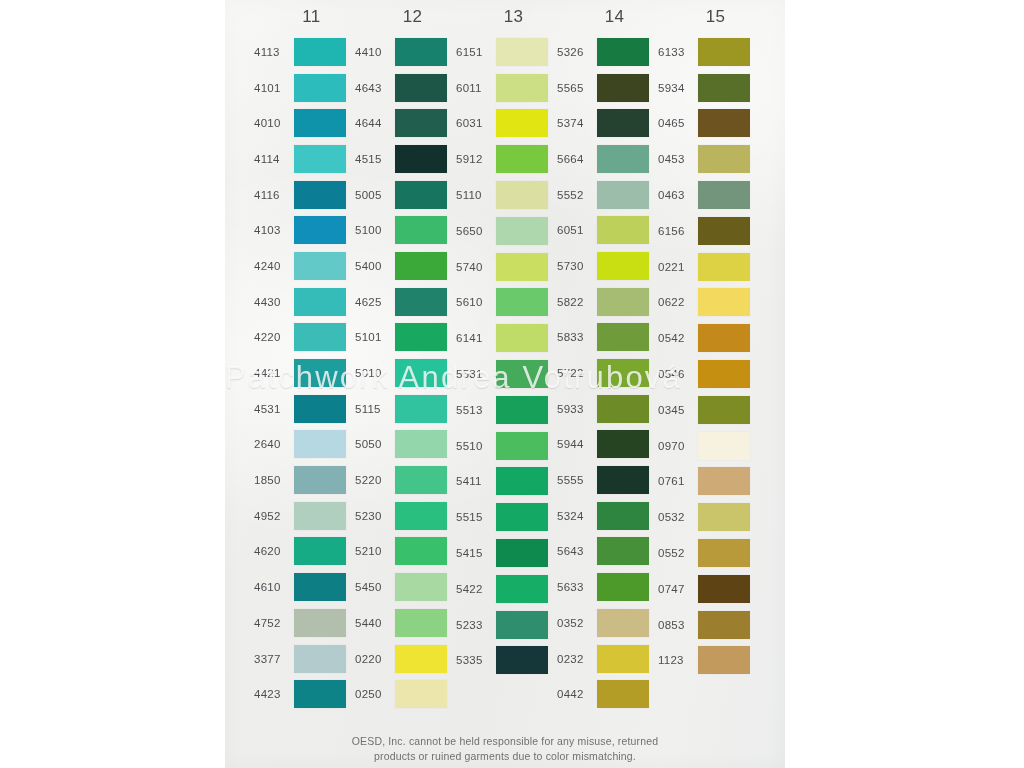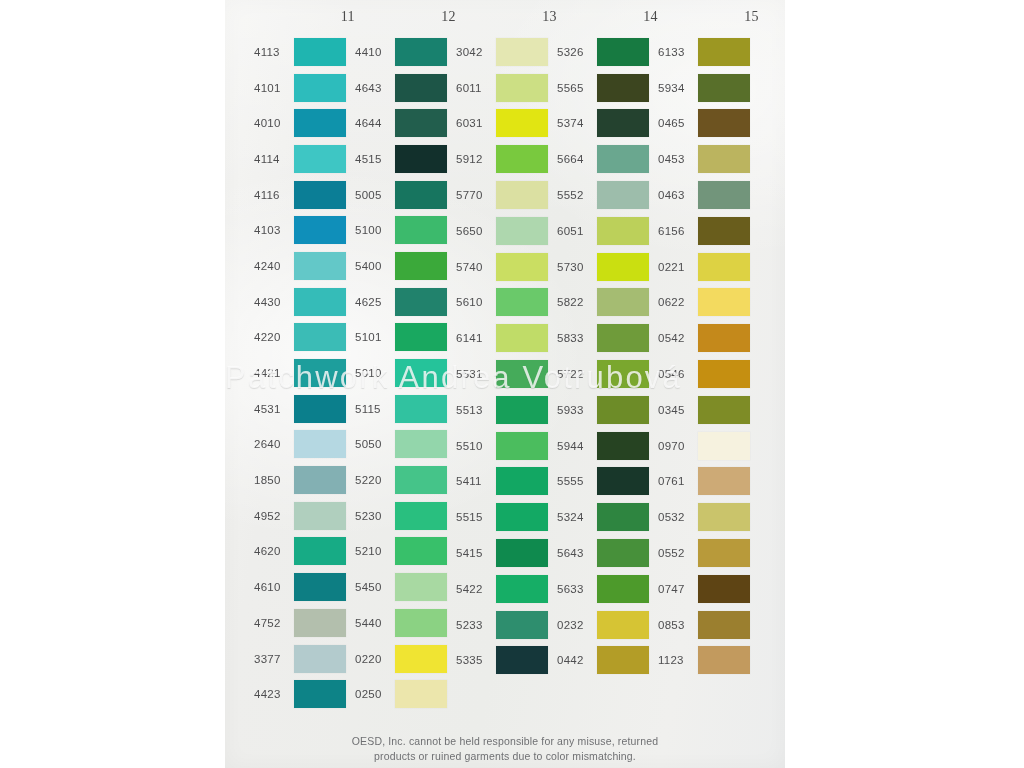--- a/index.html
+++ b/index.html
@@ -60,29 +60,29 @@
   }
   .column {
     width: 101px;
     display: flex;
     flex-direction: column;
     align-items: flex-start;
   }
 
   .col-header {
     width: 101px;
-    text-align: right;
-    font-size: 14px;
+    text-align: center;
+    font-size: 17px;
     color: #4a4a4a;
     letter-spacing: 0.4px;
     height: 34px;
     line-height: 34px;
     padding-left: 14px;
     box-sizing: border-box;
-    font-family: Liberation Serif, serif;
+    font-family: Liberation Sans, sans-serif;
   }
 
   .swatch-row {
     height: 35.8px;
     display: flex;
     flex-direction: row;
     align-items: center;
     width: 101px;
   }
   .code {
@@ -295,37 +295,37 @@
             <span class="chip" style="background: rgb(240, 228, 50);"></span>
           </div>
           <div class="swatch-row">
             <span class="code">0250</span>
             <span class="chip" style="background: rgb(236, 230, 172);"></span>
           </div>
         </div>
         <div class="column">
           <div class="col-header">13</div>
           <div class="swatch-row">
-            <span class="code">3042</span>
+            <span class="code">6151</span>
             <span class="chip" style="background: rgb(228, 231, 178);"></span>
           </div>
           <div class="swatch-row">
             <span class="code">6011</span>
             <span class="chip" style="background: rgb(204, 223, 132);"></span>
           </div>
           <div class="swatch-row">
             <span class="code">6031</span>
             <span class="chip" style="background: rgb(225, 229, 18);"></span>
           </div>
           <div class="swatch-row">
             <span class="code">5912</span>
             <span class="chip" style="background: rgb(121, 201, 62);"></span>
           </div>
           <div class="swatch-row">
-            <span class="code">5770</span>
+            <span class="code">5110</span>
             <span class="chip" style="background: rgb(219, 224, 162);"></span>
           </div>
           <div class="swatch-row">
             <span class="code">5650</span>
             <span class="chip" style="background: rgb(174, 215, 174);"></span>
           </div>
           <div class="swatch-row">
             <span class="code">5740</span>
             <span class="chip" style="background: rgb(202, 222, 98);"></span>
           </div>
@@ -432,20 +432,24 @@
             <span class="code">5324</span>
             <span class="chip" style="background: rgb(46, 133, 64);"></span>
           </div>
           <div class="swatch-row">
             <span class="code">5643</span>
             <span class="chip" style="background: rgb(71, 144, 58);"></span>
           </div>
           <div class="swatch-row">
             <span class="code">5633</span>
             <span class="chip" style="background: rgb(77, 154, 43);"></span>
+          </div>
+          <div class="swatch-row">
+            <span class="code">0352</span>
+            <span class="chip" style="background: rgb(203, 188, 134);"></span>
           </div>
           <div class="swatch-row">
             <span class="code">0232</span>
             <span class="chip" style="background: rgb(214, 196, 52);"></span>
           </div>
           <div class="swatch-row">
             <span class="code">0442</span>
             <span class="chip" style="background: rgb(179, 157, 39);"></span>
           </div>
         </div>

